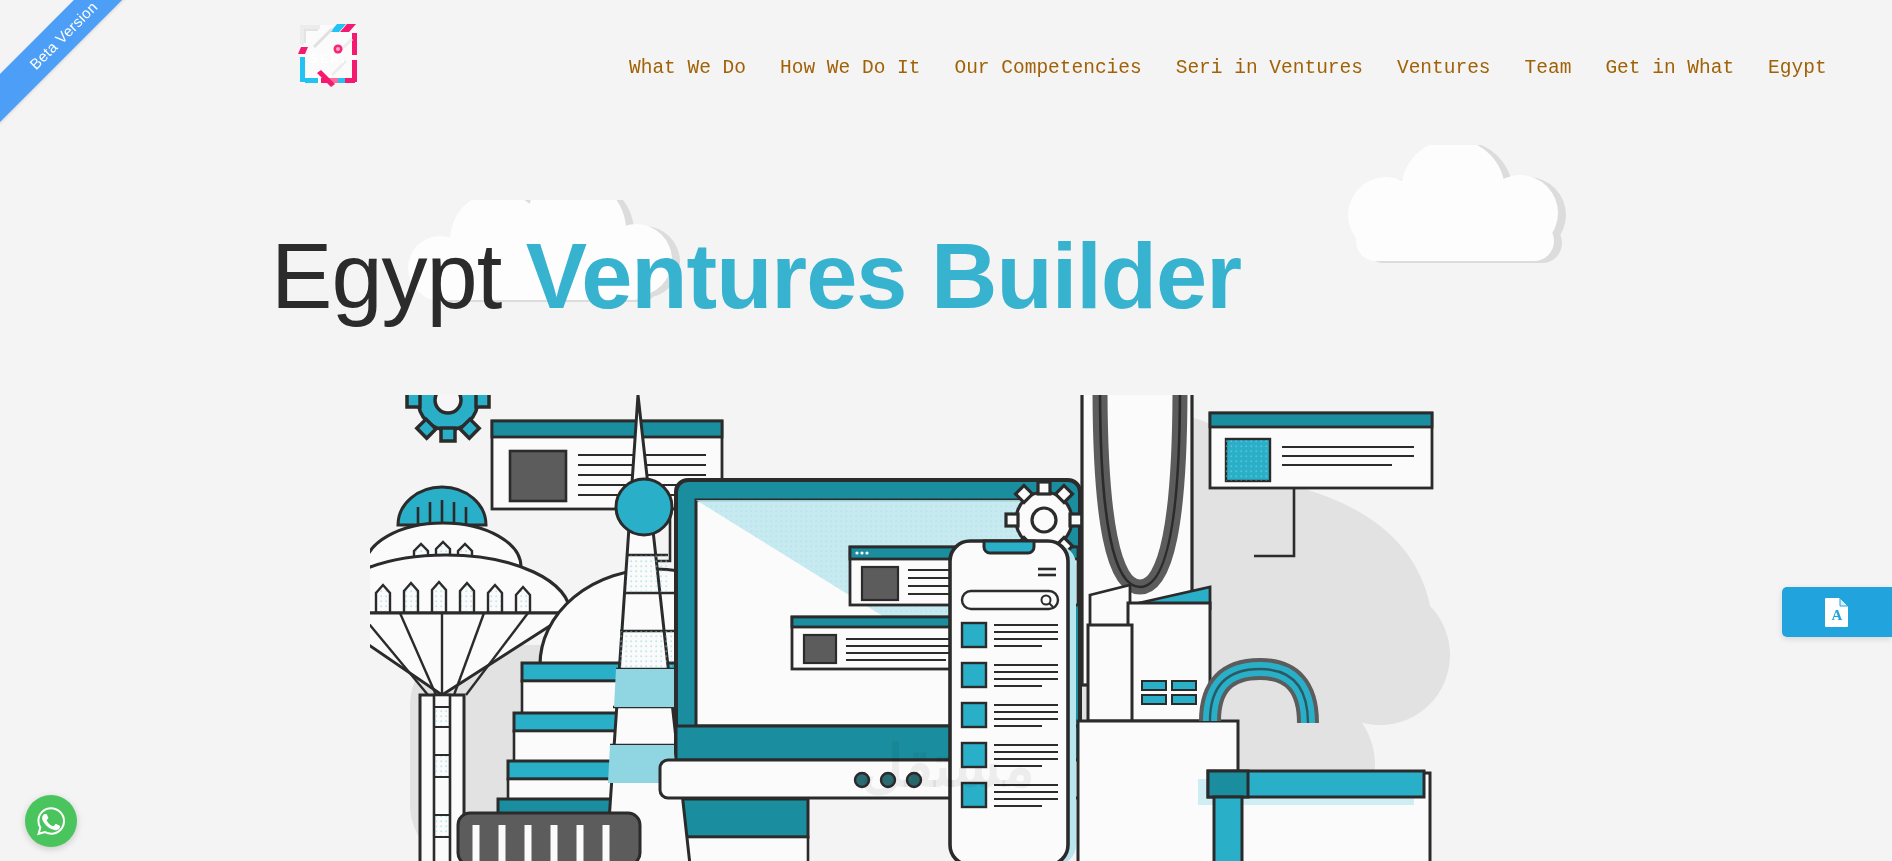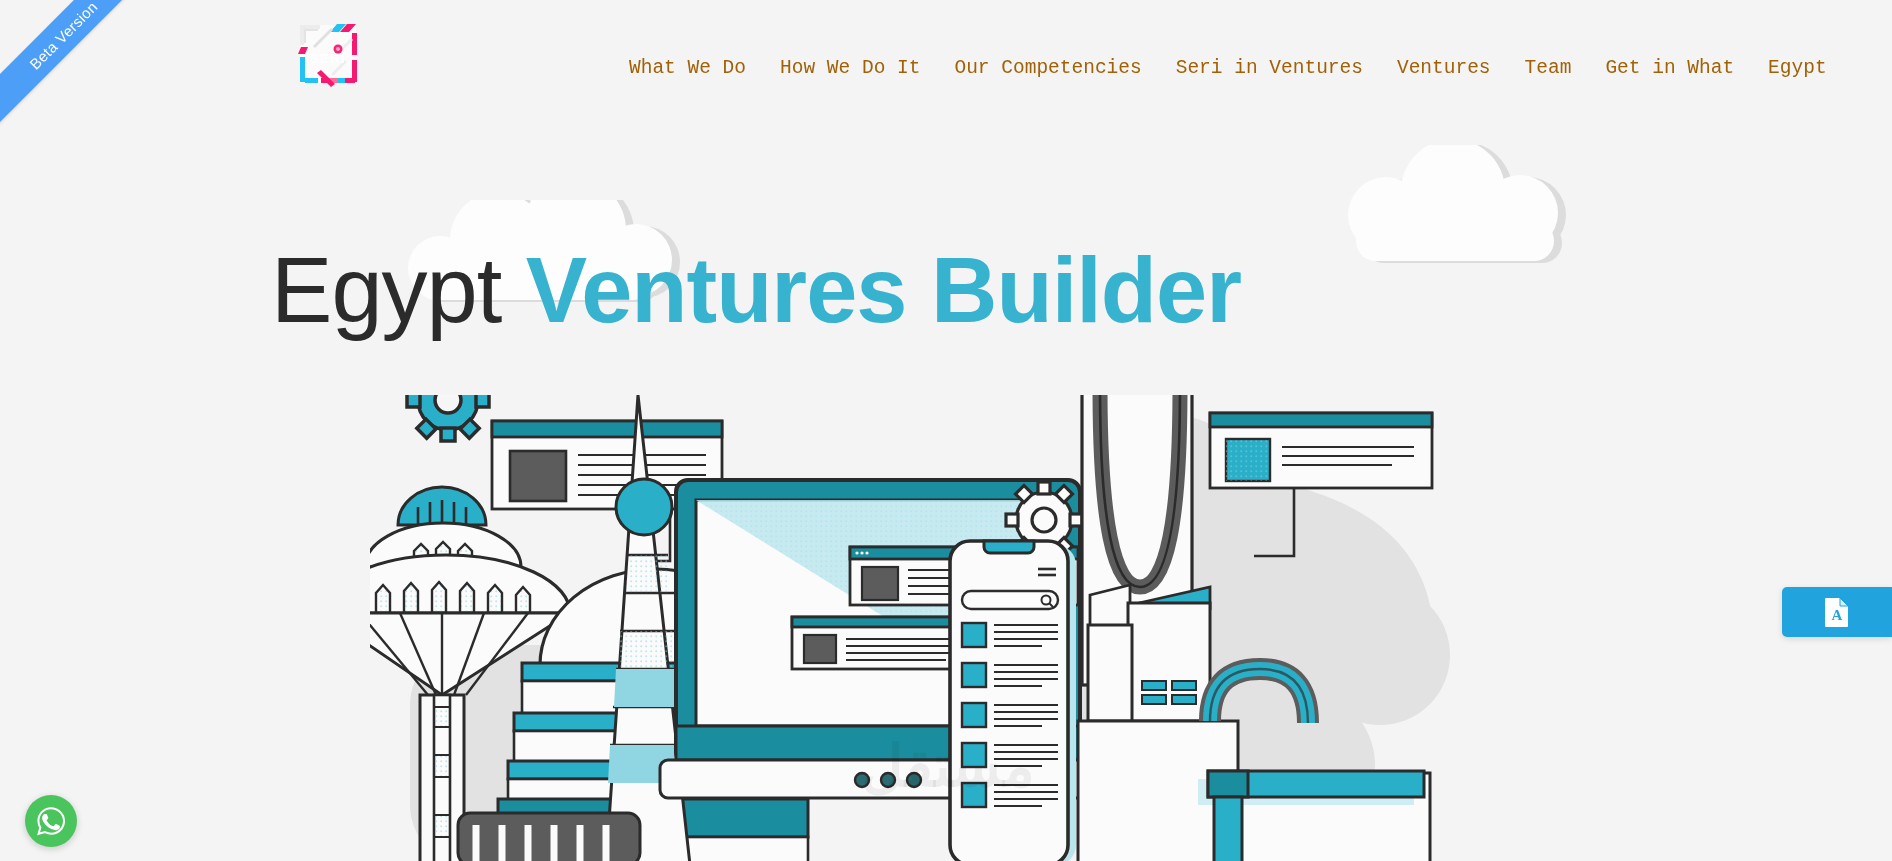--- a/index.html
+++ b/index.html
@@ -82,21 +82,21 @@
 
   
   .hero {
     position: absolute;
     top: 0; left: 0;
     width: 1892px;
     height: 861px;
   }
   .hero-title {
     position: absolute;
-    top: 238px;
+    top: 224px;
     left: 0;
     width: 1512px;
     text-align: center;
     z-index: 20;
     pointer-events: none;
   }
   .hero-title .t1 {
     font-size: 92px;
     color: #2b2b2b;
     font-weight: 300;

